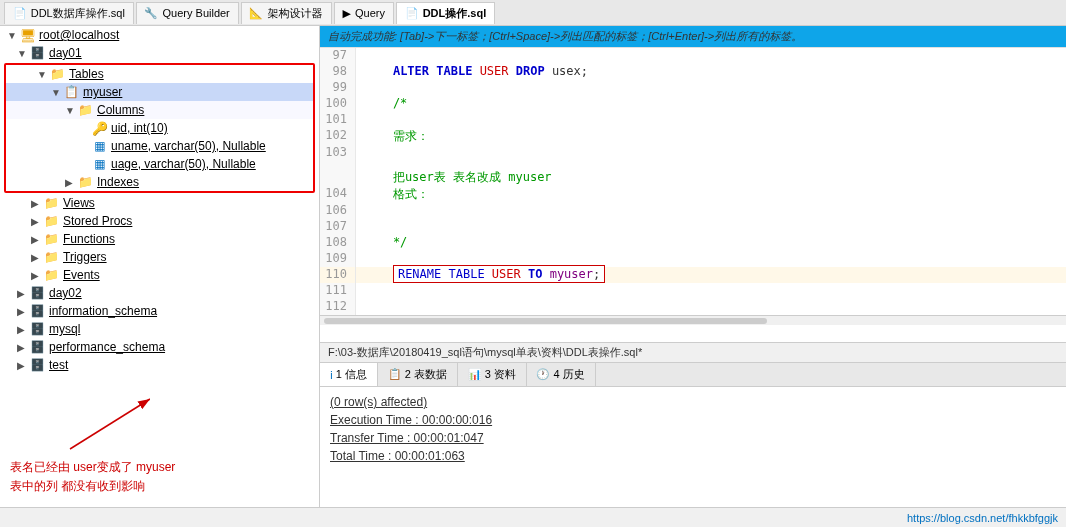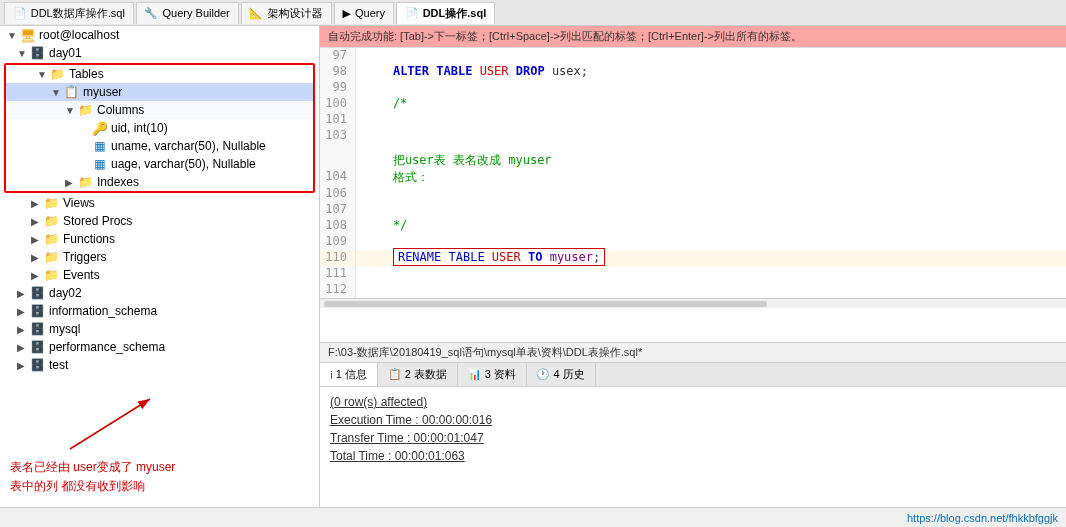--- a/index.html
+++ b/index.html
@@ -15,30 +15,30 @@
     
     .content-area { display: flex; flex: 1; overflow: hidden; }
 
     
     .sidebar { width: 320px; background: #fff; border-right: 1px solid #ccc; overflow-y: auto; flex-shrink: 0; }
     .tree-item { display: flex; align-items: center; gap: 3px; padding: 1px 0; cursor: pointer; white-space: nowrap; }
     .tree-item.selected { background: #c8d8f8; }
     .tree-indent { display: inline-block; width: 14px; flex-shrink: 0; }
     .tree-arrow { display: inline-block; width: 10px; font-size: 10px; color: #555; flex-shrink: 0; }
     .tree-icon { width: 16px; height: 16px; flex-shrink: 0; display: flex; align-items: center; justify-content: center; }
-    .tree-label { font-size: 12px; color: #000; }
+    .tree-label { font-size: 12px; color: #000; text-decoration: underline; }
 
     
     .icon-db { color: #e8a000; font-size: 13px; }
     .icon-table { color: #0070c0; font-size: 12px; }
     .icon-folder { color: #e8a000; }
 
     
     .right-panel { flex: 1; display: flex; flex-direction: column; overflow: hidden; }
-    .hint-bar { background: #fca5a5; padding: 3px 8px; font-size: 11px; color: #333; border-bottom: 1px solid #e0e0e0; flex-shrink: 0; }
+    .hint-bar { background: #0ea5e9; padding: 3px 8px; font-size: 11px; color: #333; border-bottom: 1px solid #e0e0e0; flex-shrink: 0; font-style: italic; }
     .code-area { flex: 1; overflow: auto; font-family: Consolas, monospace; font-size: 12px; background: #fff; }
     .code-line { display: flex; min-height: 16px; }
     .line-num { width: 36px; text-align: right; padding-right: 8px; color: #999; background: #f8f8f8; flex-shrink: 0; user-select: none; border-right: 1px solid #e8e8e8; }
     .line-content { padding-left: 8px; color: #333; white-space: pre; }
 
     
     .filepath-bar { background: #f0f0f0; padding: 2px 8px; font-size: 11px; color: #333; border-top: 1px solid #ccc; border-bottom: 1px solid #ccc; flex-shrink: 0; }
 
     
     .result-tabs { display: flex; align-items: center; background: #e8e8e8; border-bottom: 1px solid #ccc; height: 24px; flex-shrink: 0; }
@@ -268,20 +268,24 @@
         <div class="code-line">
           <span class="line-num">100</span>
           <span class="line-content" style="color:#009900;">    /*</span>
         </div>
 
         <div class="code-line">
           <span class="line-num">101</span>
           <span class="line-content"></span>
         </div>
 
+        <div class="code-line">
+          <span class="line-num">102</span>
+          <span class="line-content" style="color:#009900;">    需求：</span>
+        </div>
 
         <div class="code-line">
           <span class="line-num">103</span>
           <span class="line-content" style="color:#009900;margin-top:24px;">    把user表 表名改成 myuser</span>
         </div>
 
         <div class="code-line">
           <span class="line-num">104</span>
           <span class="line-content" style="color:#009900;">    格式：</span>
         </div>

